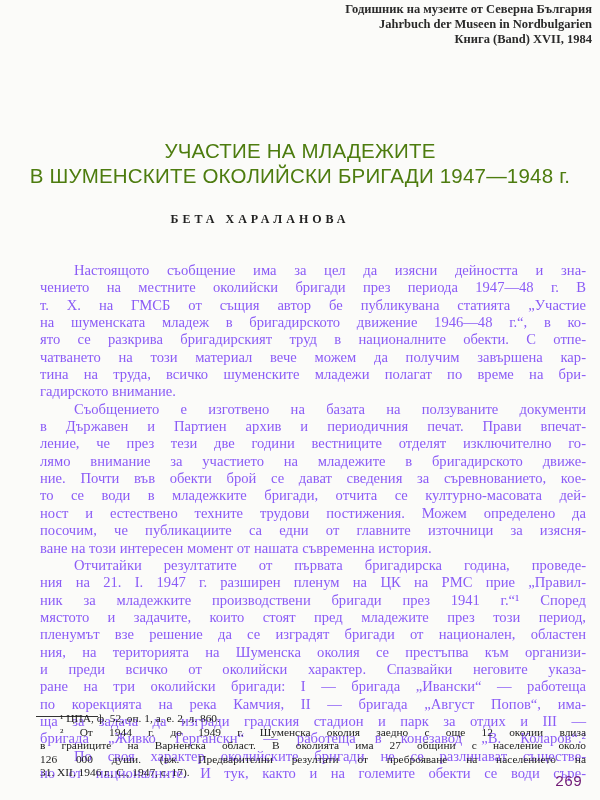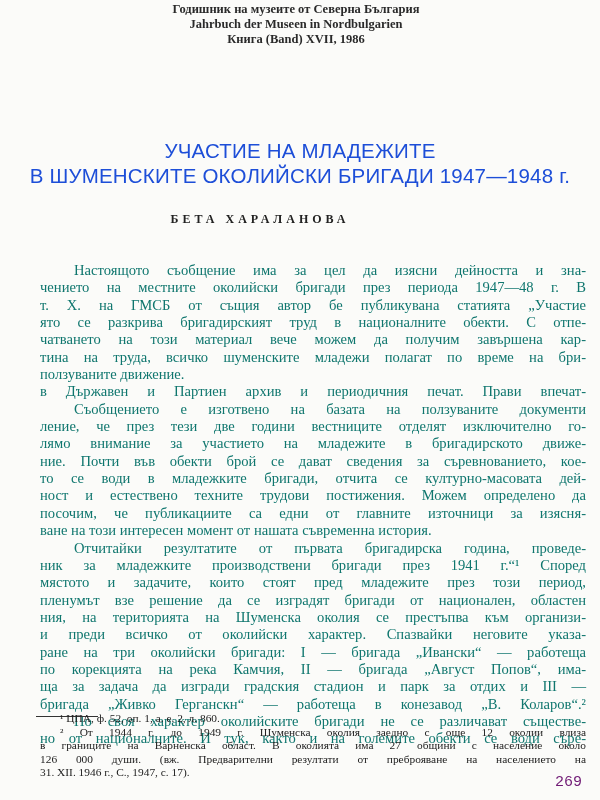--- a/index.html
+++ b/index.html
@@ -6,37 +6,37 @@
   body {
     width: 600px; height: 800px; overflow: hidden;
     background: #fbfbf9;
     color: #1c1c1c;
     font-family: "DejaVu Serif", "Liberation Serif", serif;
     position: relative;
   }
   .page { position: absolute; left: 0; top: 0; width: 600px; height: 800px; }
   .running-head {
     position: absolute; top: 2px; left: 0; width: 592px;
-    text-align: center; font-family: "Liberation Serif", serif;
+    text-align: right; font-family: "Liberation Serif", serif;
     font-size: 12.5px; line-height: 15px; font-weight: bold; color: #2a2a2a;
   }
   .title {
     position: absolute; top: 138px; left: 0; width: 600px; text-align: center;
     font-family: "Liberation Sans", sans-serif; font-size: 20.5px; line-height: 25px;
-    color: #1d4ed8; letter-spacing: 0.2px;
+    color: #4d7c0f; letter-spacing: 0.2px;
   }
   .author {
     position: absolute; top: 212px; left: 0; width: 520px; text-align: center;
     font-family: "Liberation Serif", serif; font-size: 12px; font-weight: bold;
     letter-spacing: 4px; color: #222;
   }
   .body-text {
     position: absolute; top: 262px; left: 40px; width: 546px;
     font-family: "Liberation Serif", serif; font-size: 14.6px; line-height: 17.35px;
-    text-align: justify; color: #0f766e;
+    text-align: justify; color: #8b5cf6;
   }
   .body-text .line { display: block; text-align: justify; text-align-last: justify; white-space: nowrap; }
   .body-text .line.last { text-align-last: left; }
   .body-text .line.indent { padding-left: 34px; }
   .rule {
     position: absolute; top: 716px; left: 36px; width: 62px; height: 1px;
     background: #333;
   }
   .footnotes {
     position: absolute; top: 712px; left: 40px; width: 546px;
@@ -52,48 +52,50 @@
   }
 </style>
 </head>
 <body>
 
 <div class="page">
 
   <div class="running-head">
     <div>Годишник на музеите от Северна България</div>
     <div>Jahrbuch der Museen in Nordbulgarien</div>
-    <div>Книга (Band) XVII, 1986</div>
+    <div>Книга (Band) XVII, 1984</div>
   </div>
 
   <div class="title">
     <div>УЧАСТИЕ НА МЛАДЕЖИТЕ</div>
     <div>В ШУМЕНСКИТЕ ОКОЛИЙСКИ БРИГАДИ 1947—1948 г.</div>
   </div>
 
   <div class="author">БЕТА ХАРАЛАНОВА</div>
 
   <div class="body-text" id="body-text">
       <span class="line indent">Настоящото съобщение има за цел да изясни дейността и зна-</span>
       <span class="line">чението на местните околийски бригади през периода 1947—48 г. В</span>
       <span class="line">т. Х. на ГМСБ от същия автор бе публикувана статията „Участие</span>
+      <span class="line">на шуменската младеж в бригадирското движение 1946—48 г.“, в ко-</span>
       <span class="line">ято се разкрива бригадирският труд в националните обекти. С отпе-</span>
       <span class="line">чатването на този материал вече можем да получим завършена кар-</span>
       <span class="line">тина на труда, всичко шуменските младежи полагат по време на бри-</span>
-      <span class="line last">ползуваните движение.</span>
+      <span class="line last">гадирското внимание.</span>
+      <span class="line indent">Съобщението е изготвено на базата на ползуваните документи</span>
       <span class="line">в Държавен и Партиен архив и периодичния печат. Прави впечат-</span>
-      <span class="line indent">Съобщението е изготвено на базата на ползуваните документи</span>
       <span class="line">ление, че през тези две години вестниците отделят изключително го-</span>
       <span class="line">лямо внимание за участието на младежите в бригадирското движе-</span>
       <span class="line">ние. Почти във обекти брой се дават сведения за съревнованието, кое-</span>
       <span class="line">то се води в младежките бригади, отчита се културно-масовата дей-</span>
       <span class="line">ност и естествено техните трудови постижения. Можем определено да</span>
       <span class="line">посочим, че публикациите са едни от главните източници за изясня-</span>
       <span class="line last">ване на този интересен момент от нашата съвременна история.</span>
       <span class="line indent">Отчитайки резултатите от първата бригадирска година, проведе-</span>
+      <span class="line">ния на 21. I. 1947 г. разширен пленум на ЦК на РМС прие „Правил-</span>
       <span class="line">ник за младежките производствени бригади през 1941 г.“¹ Според</span>
       <span class="line">мястото и задачите, които стоят пред младежите през този период,</span>
       <span class="line">пленумът взе решение да се изградят бригади от национален, областен</span>
       <span class="line">ния, на територията на Шуменска околия се престъпва към организи-</span>
       <span class="line">и преди всичко от околийски характер. Спазвайки неговите указа-</span>
       <span class="line">ране на три околийски бригади: I — бригада „Ивански“ — работеща</span>
       <span class="line">по корекцията на река Камчия, II — бригада „Август Попов“, има-</span>
       <span class="line">ща за задача да изгради градския стадион и парк за отдих и III —</span>
       <span class="line">бригада „Живко Герганскн“ — работеща в конезавод „В. Коларов“.²</span>
       <span class="line indent">По своя характер околийските бригади не се различават съществе-</span>

